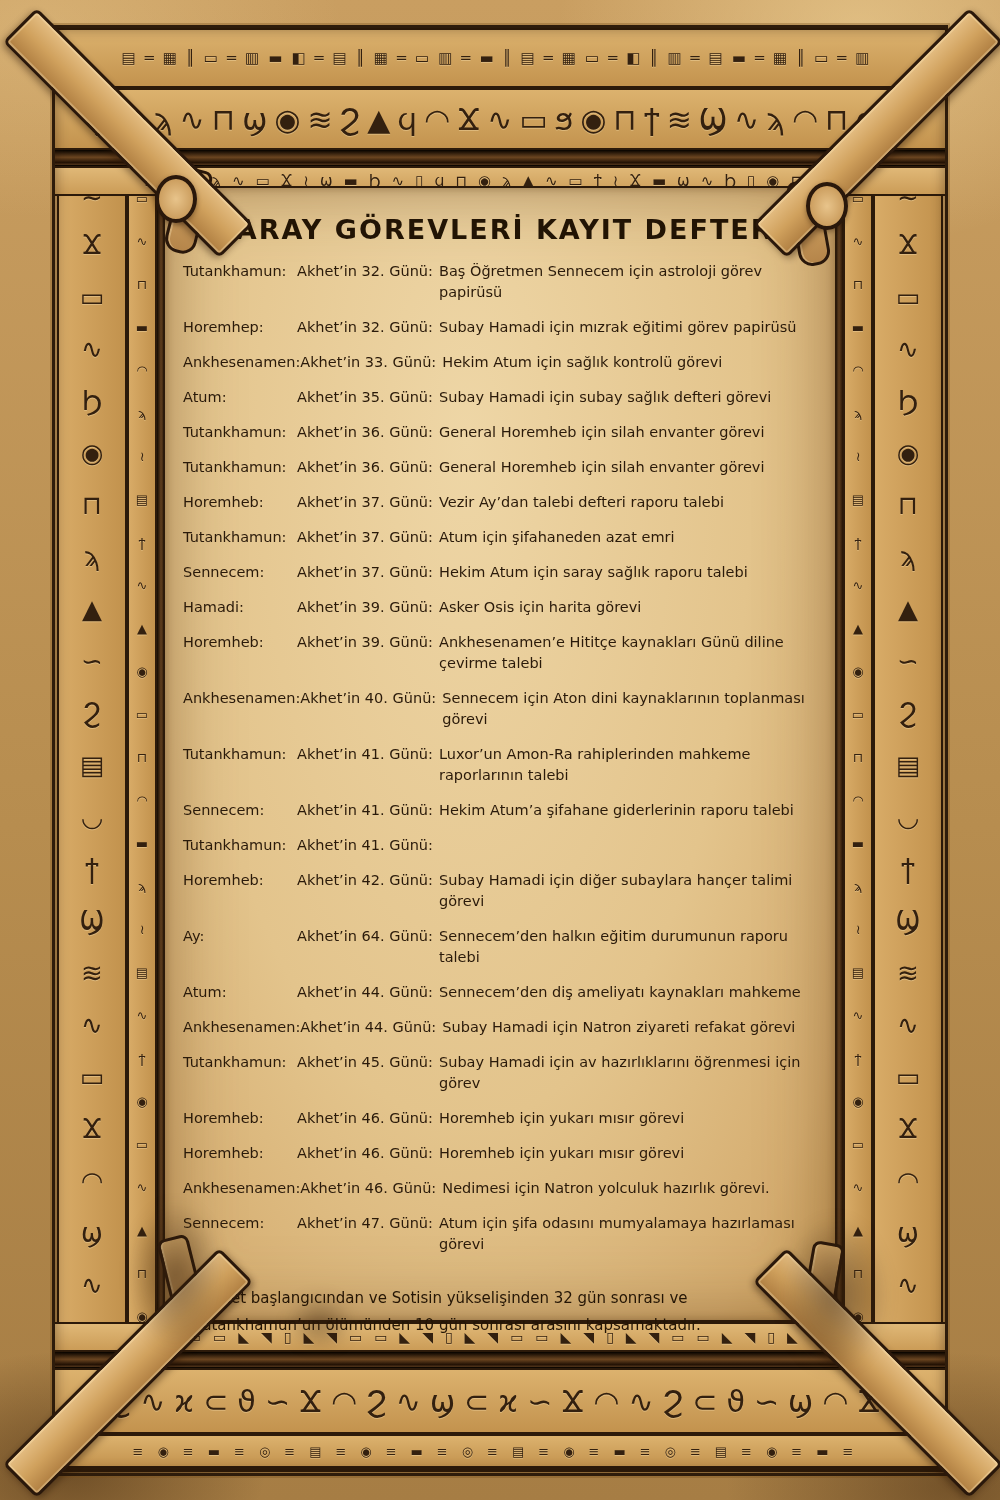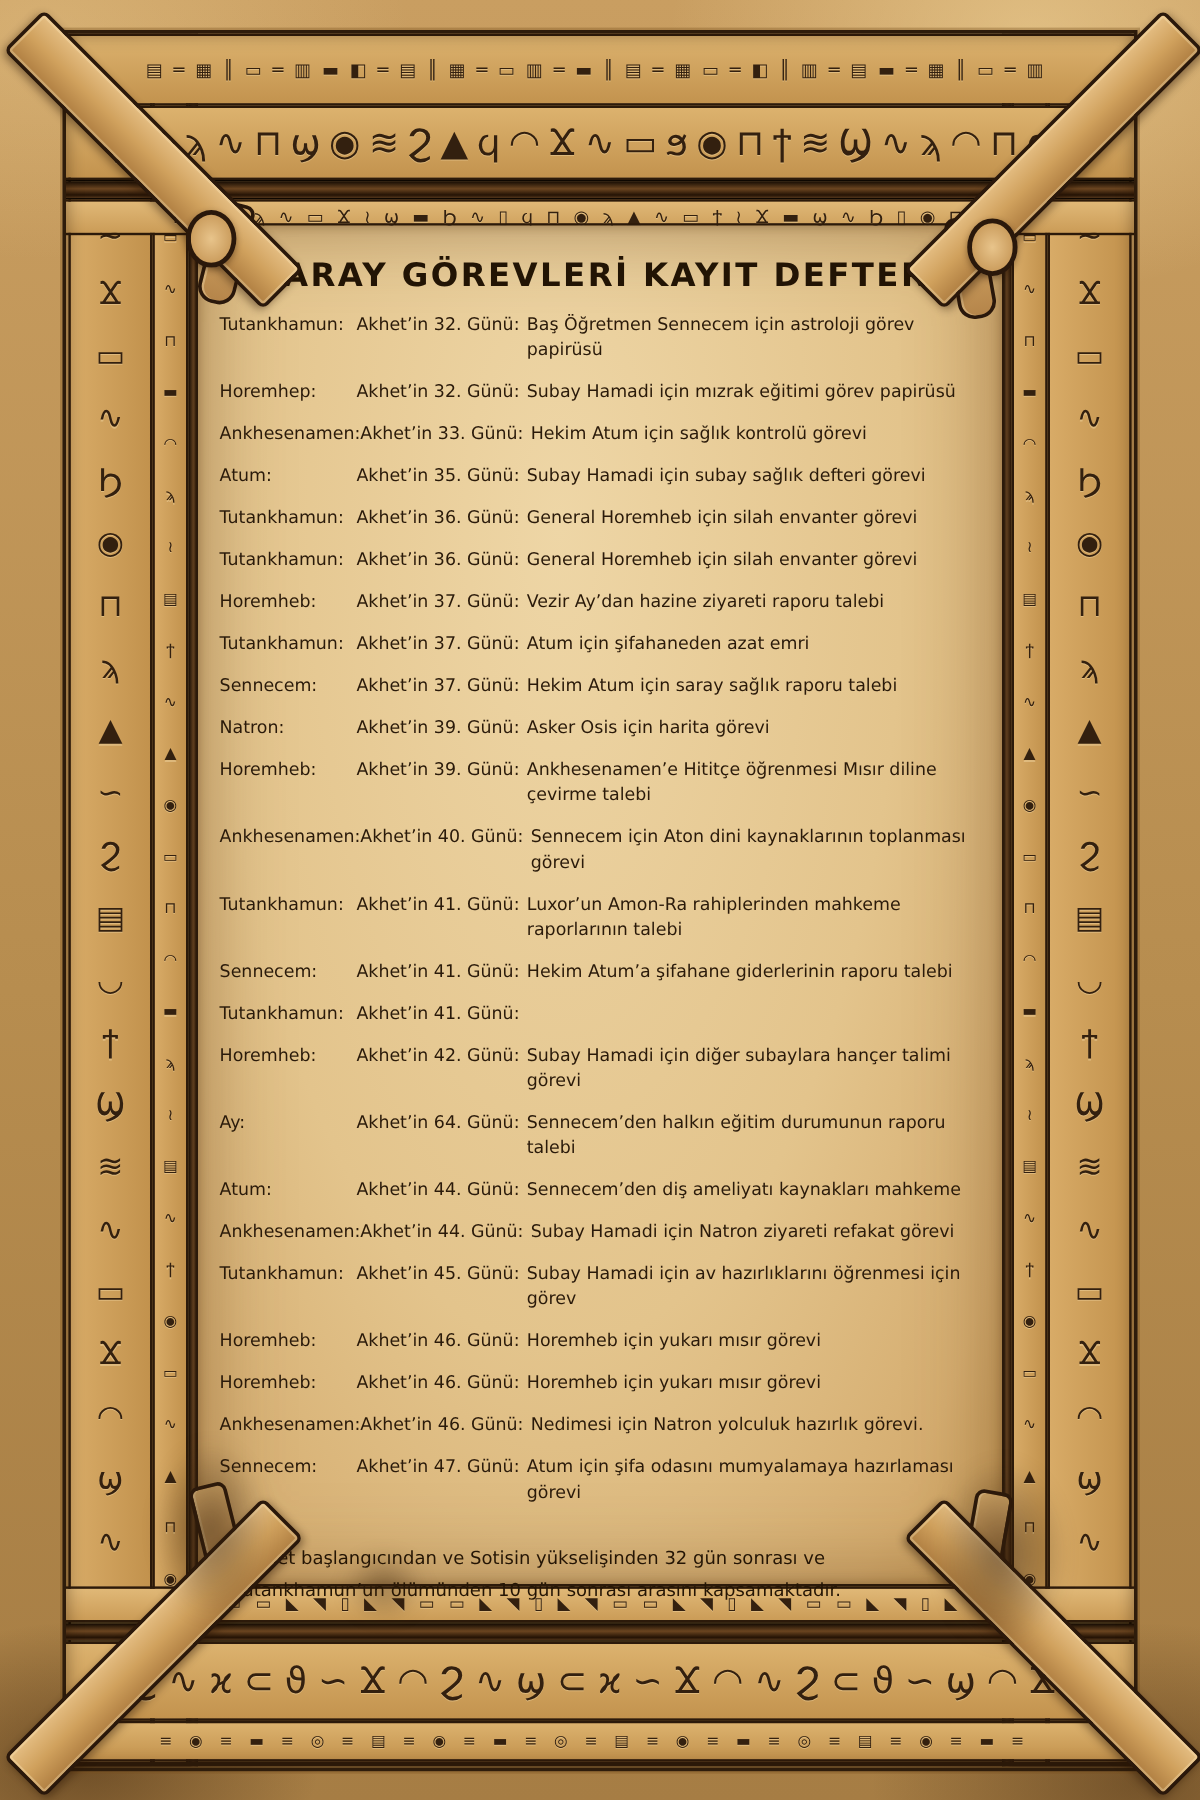--- a/index.html
+++ b/index.html
@@ -183,45 +183,45 @@
 
         <div class="row">
           <span class="creator">Tutankhamun:</span>
           <span class="date">Akhet’in 36. Günü:</span>
           <span class="task">General Horemheb için silah envanter görevi</span>
         </div>
 
         <div class="row">
           <span class="creator">Horemheb:</span>
           <span class="date">Akhet’in 37. Günü:</span>
-          <span class="task">Vezir Ay’dan hazine ziyareti raporu talebi</span>
+          <span class="task">Vezir Ay’dan talebi defteri raporu talebi</span>
         </div>
 
         <div class="row">
           <span class="creator">Tutankhamun:</span>
           <span class="date">Akhet’in 37. Günü:</span>
           <span class="task">Atum için şifahaneden azat emri</span>
         </div>
 
         <div class="row">
           <span class="creator">Sennecem:</span>
           <span class="date">Akhet’in 37. Günü:</span>
           <span class="task">Hekim Atum için saray sağlık raporu talebi</span>
         </div>
 
         <div class="row">
-          <span class="creator">Natron:</span>
+          <span class="creator">Hamadi:</span>
           <span class="date">Akhet’in 39. Günü:</span>
           <span class="task">Asker Osis için harita görevi</span>
         </div>
 
         <div class="row">
           <span class="creator">Horemheb:</span>
           <span class="date">Akhet’in 39. Günü:</span>
-          <span class="task">Ankhesenamen’e Hititçe öğrenmesi Mısır diline çevirme talebi</span>
+          <span class="task">Ankhesenamen’e Hititçe kaynakları Günü diline çevirme talebi</span>
         </div>
 
         <div class="row">
           <span class="creator">Ankhesenamen:</span>
           <span class="date">Akhet’in 40. Günü:</span>
           <span class="task">Sennecem için Aton dini kaynaklarının toplanması görevi</span>
         </div>
 
         <div class="row">
           <span class="creator">Tutankhamun:</span>

